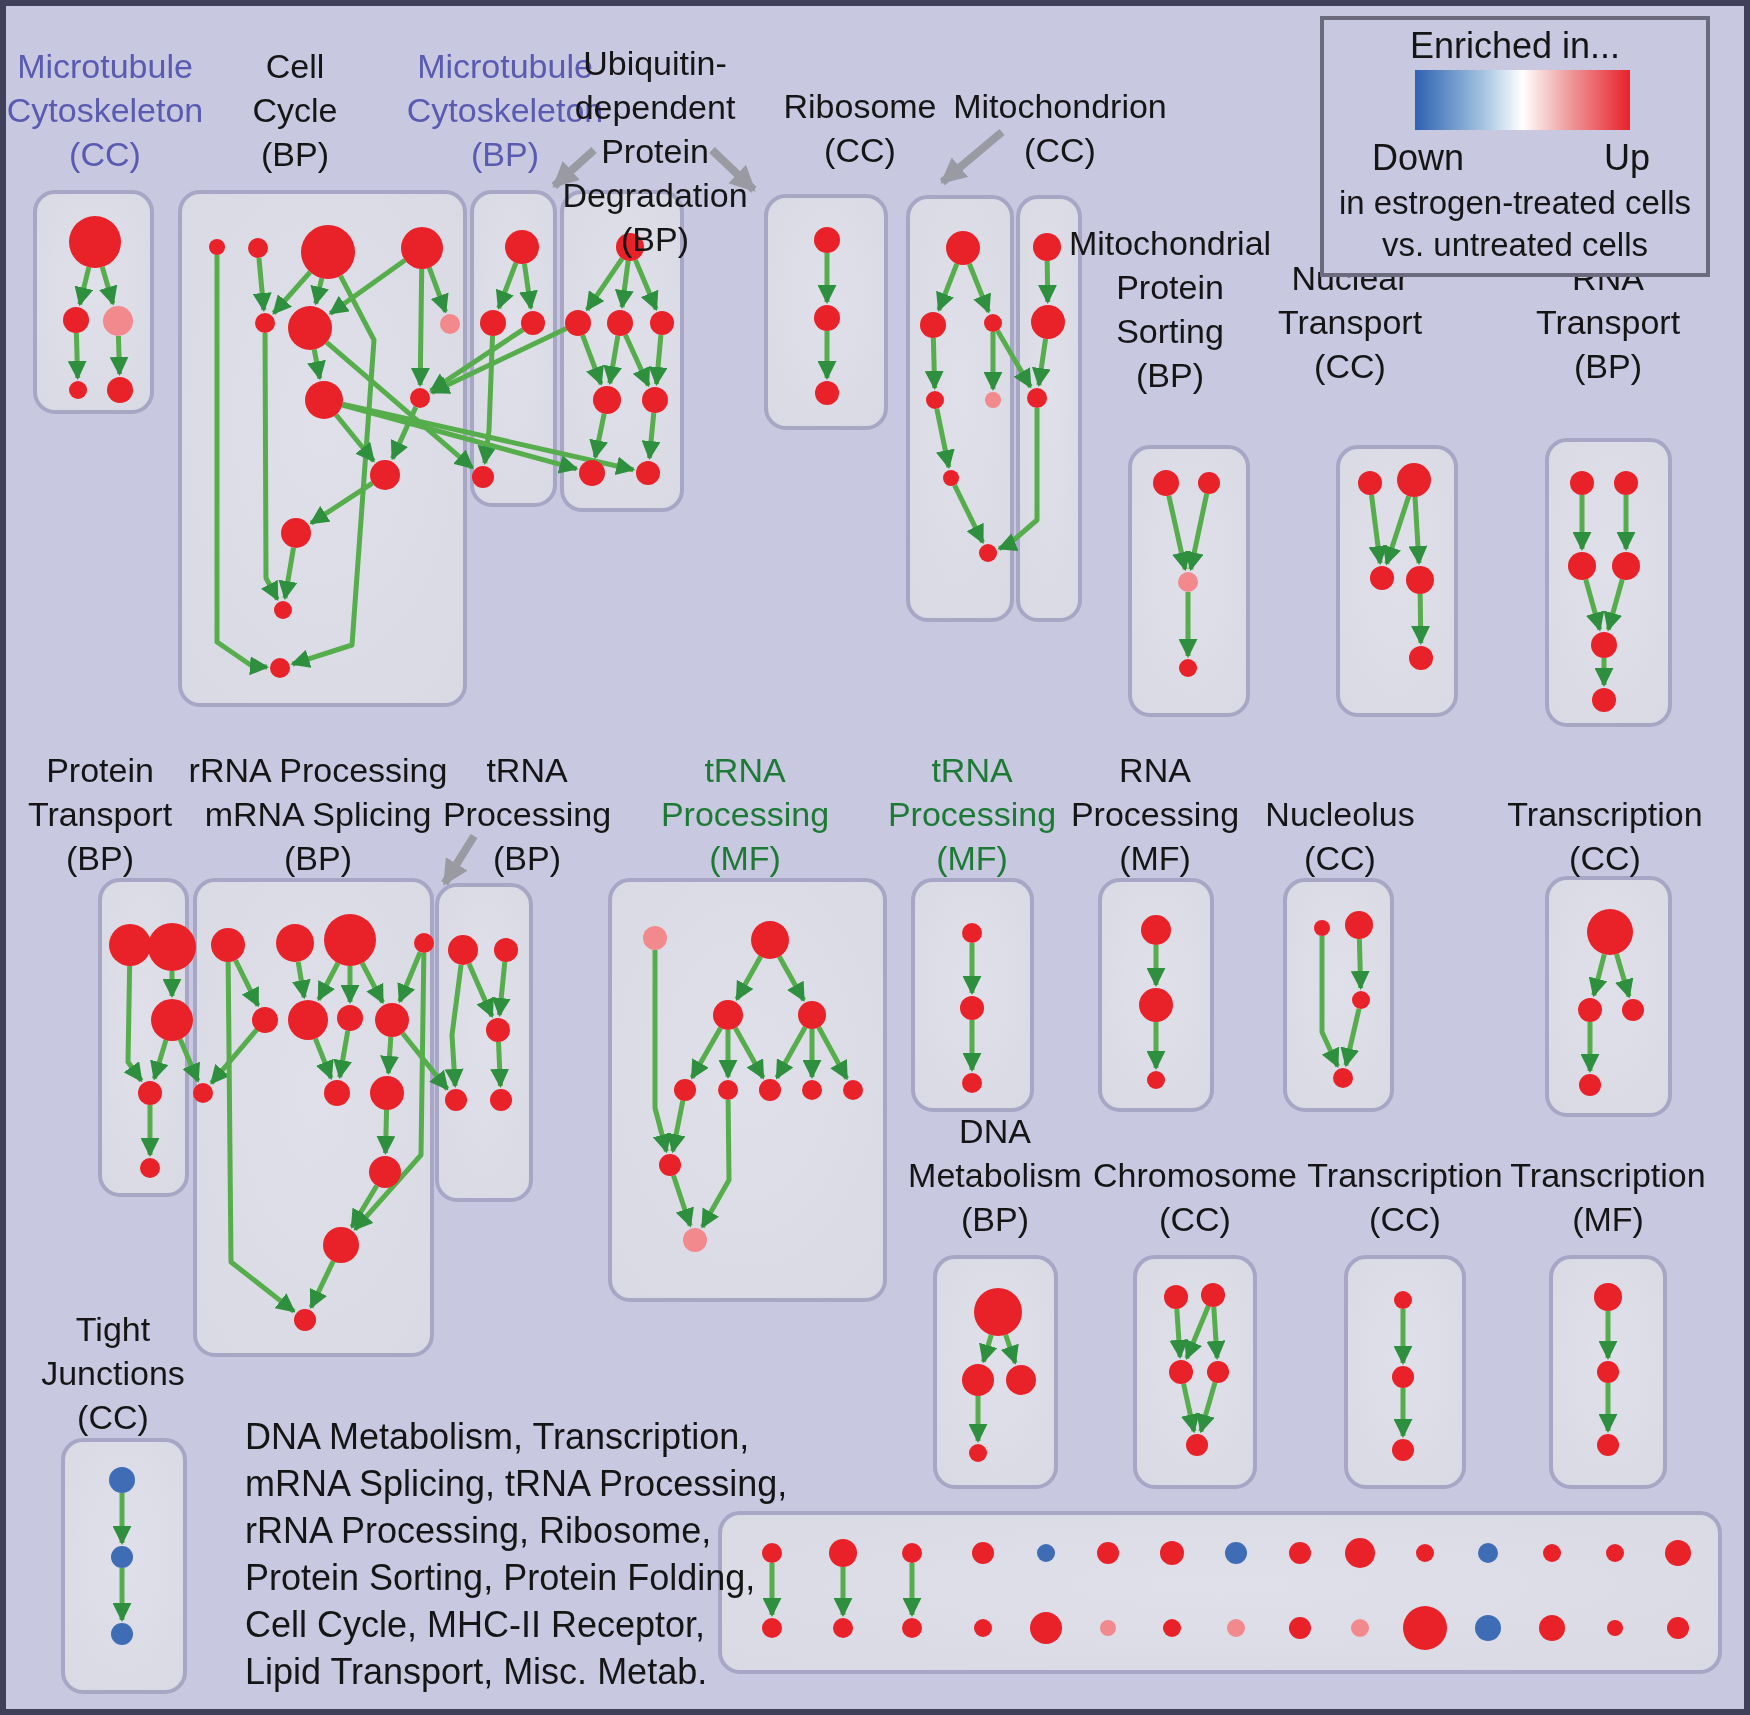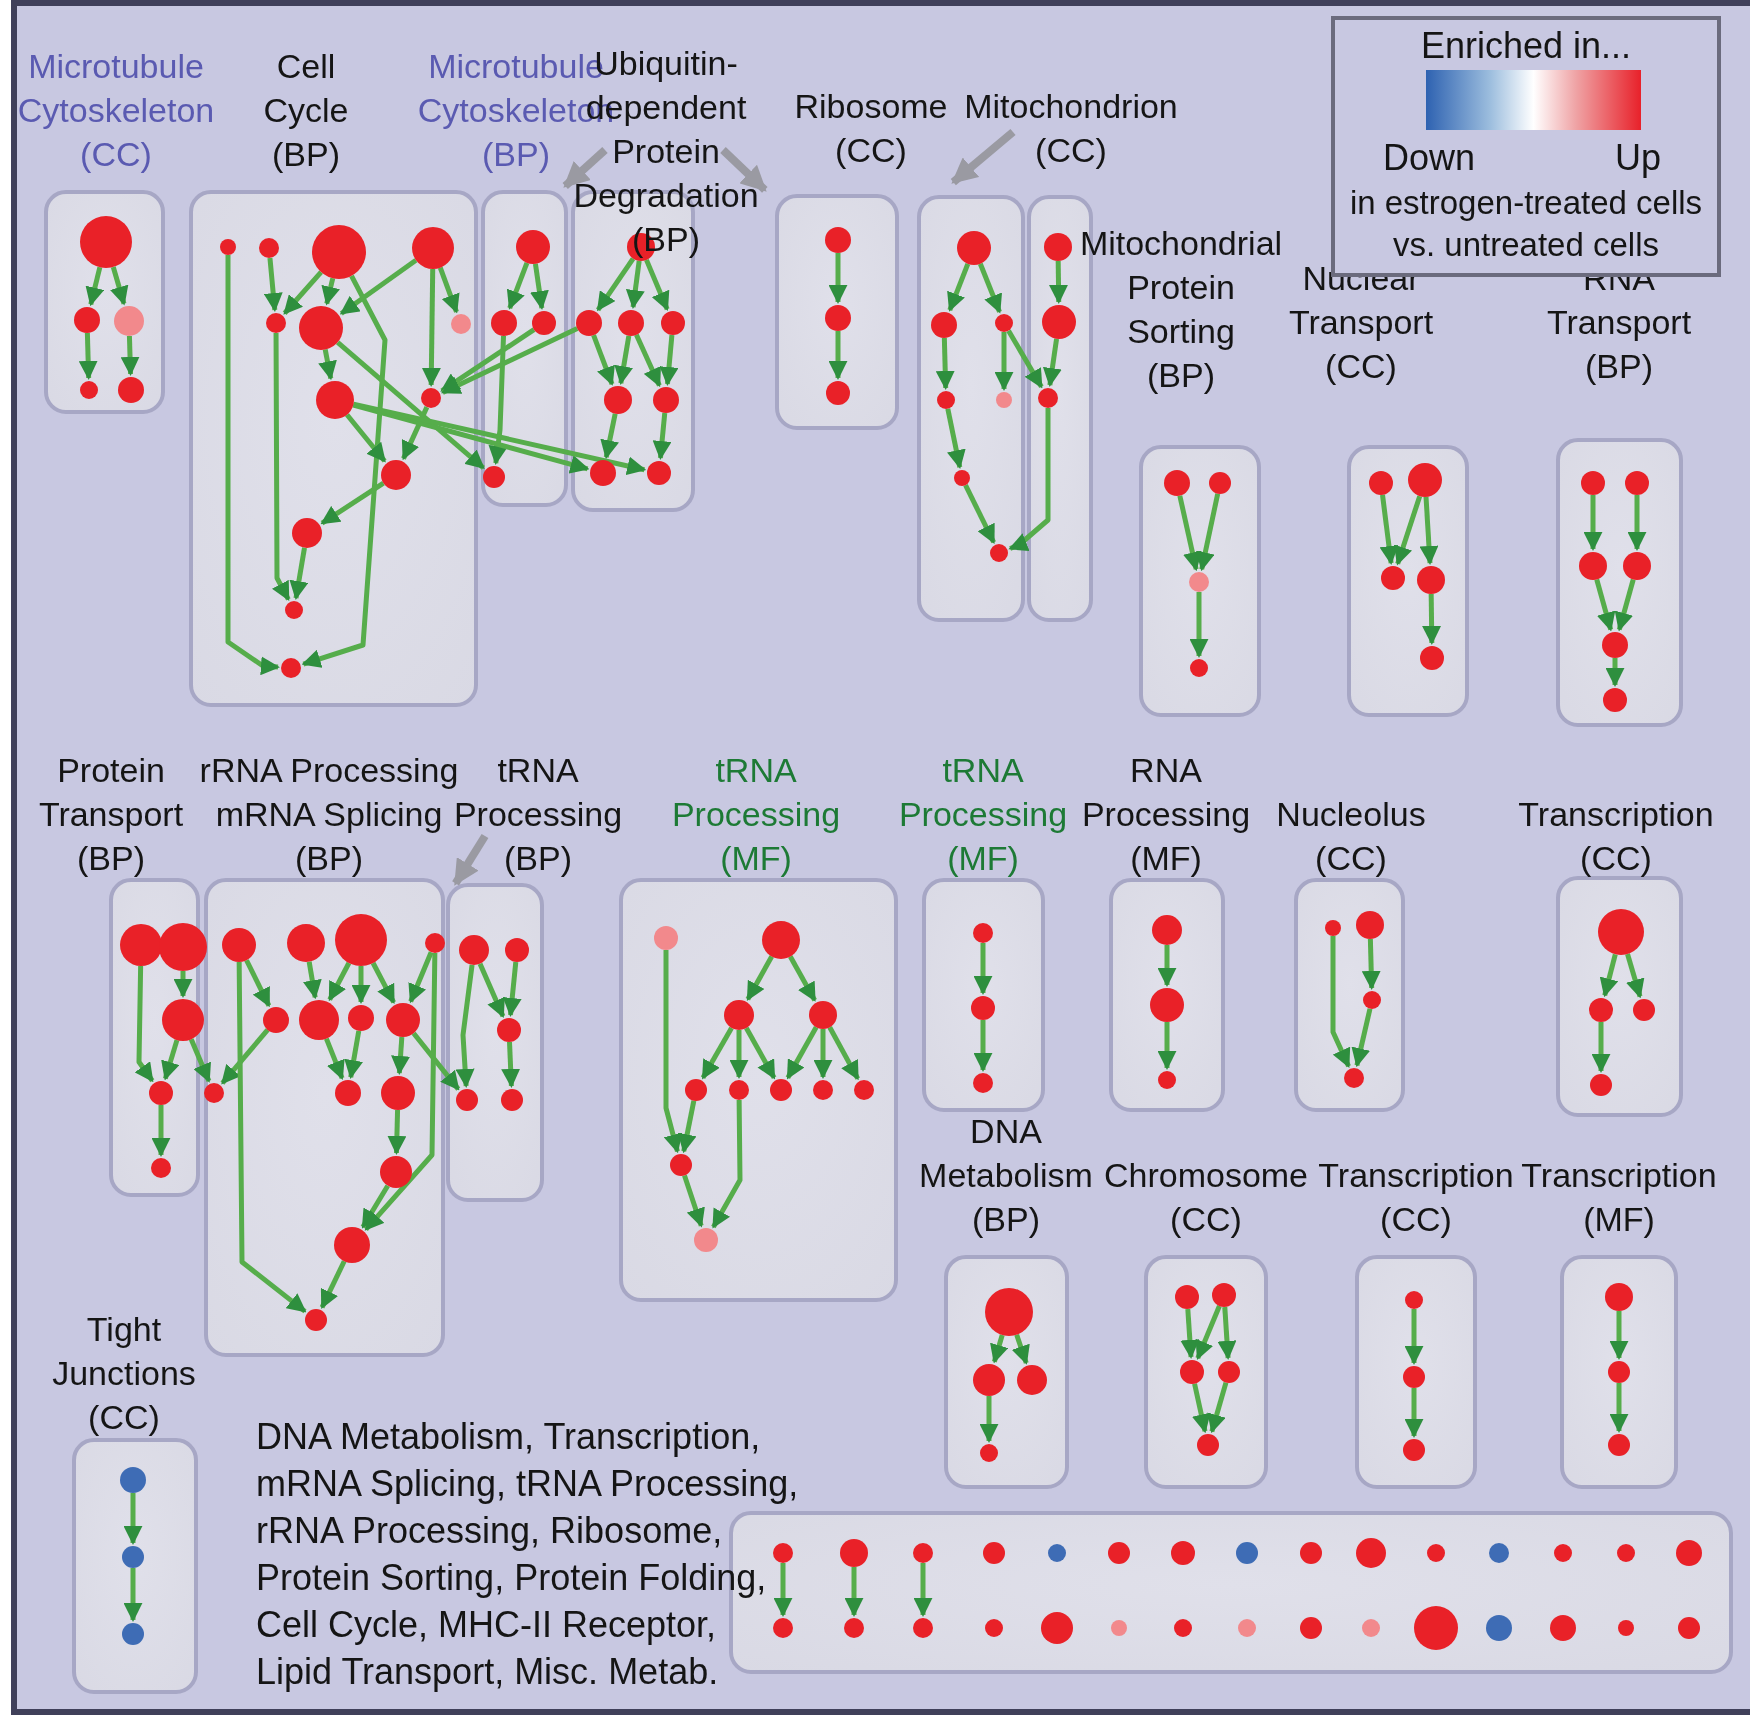--- a/index.html
+++ b/index.html
@@ -1,16 +1,16 @@
 <!DOCTYPE html>
 <html><head>
 <meta charset="utf-8">
 <style>
   html,body{margin:0;padding:0;background:#ffffff;}
-  #stage{width:1588px;height:1715px;position:relative;font-family:"Liberation Sans","DejaVu Sans",sans-serif;margin-left:11px;}
+  #stage{width:1588px;height:1715px;position:relative;font-family:"Liberation Sans","DejaVu Sans",sans-serif;}
   svg{display:block;}
   text{font-family:"Liberation Sans","DejaVu Sans",sans-serif;}
 </style>
 </head>
 <body>
 
 <div id="stage">
   <svg id="fig" width="1750" height="1715" viewBox="0 0 1750 1715">
       <defs>
         <marker id="ah" viewBox="0 0 10 10" refX="9" refY="5" markerWidth="3.8" markerHeight="3.8" orient="auto-start-reverse">

